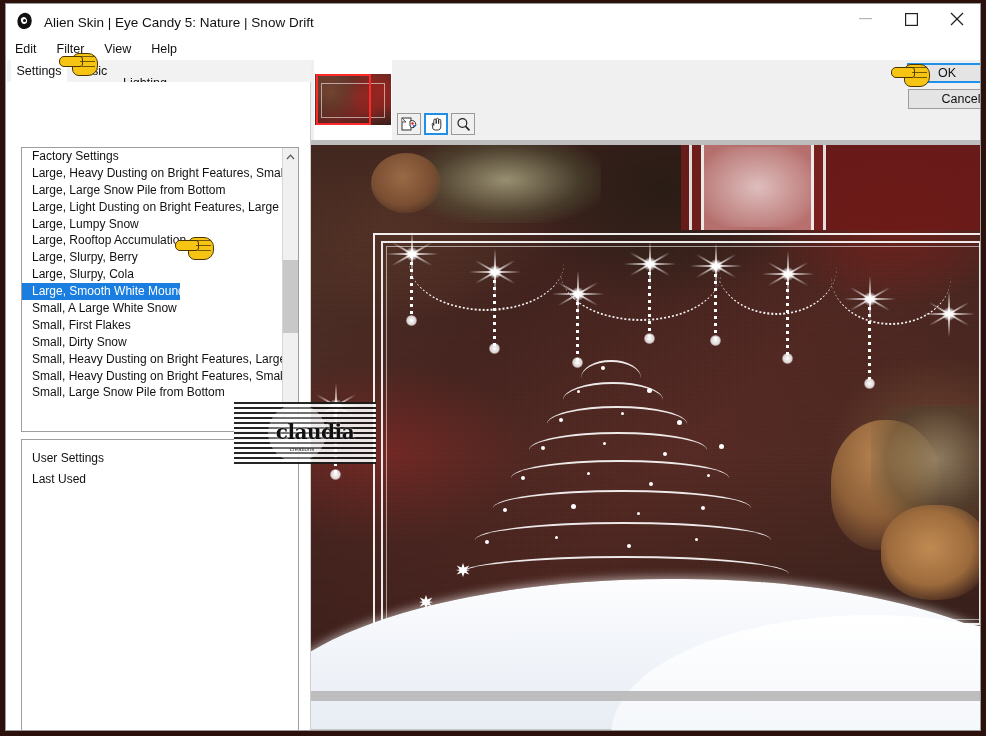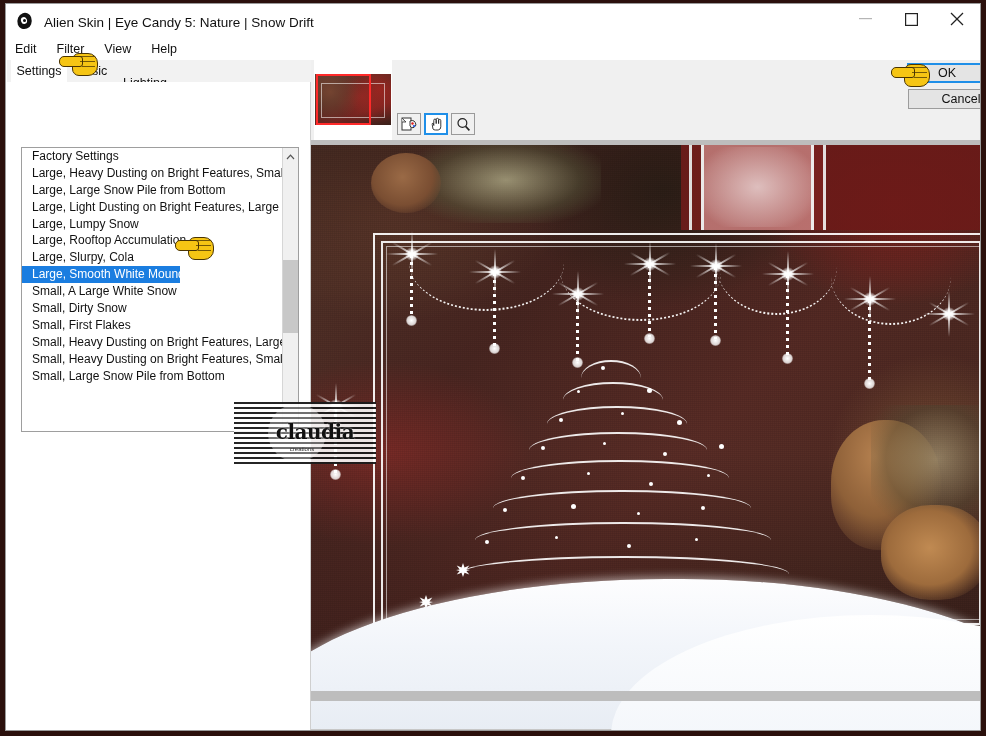--- a/index.html
+++ b/index.html
@@ -568,46 +568,51 @@
       <div class="panel-body">
 
         <div class="listbox">
           <div class="list-items">
             <div class="list-row header">Factory Settings</div>
             <div class="list-row">Large, Heavy Dusting on Bright Features, Small Drift</div>
             <div class="list-row">Large, Large Snow Pile from Bottom</div>
             <div class="list-row">Large, Light Dusting on Bright Features, Large Drift</div>
             <div class="list-row">Large, Lumpy Snow</div>
             <div class="list-row">Large, Rooftop Accumulation</div>
+            <div class="list-row">Large, Slurpy, Berry</div>
             <div class="list-row">Large, Slurpy, Cola</div>
             <div class="sel-wrap">
               <div class="list-row selected">Large, Smooth White Mound</div>
             </div>
             <div class="list-row">Small, A Large White Snow</div>
+            <div class="list-row">Small, First Flakes</div>
             <div class="list-row">Small, Dirty Snow</div>
-            <div class="list-row">Small, First Flakes</div>
             <div class="list-row">Small, Heavy Dusting on Bright Features, Large Drift</div>
             <div class="list-row">Small, Heavy Dusting on Bright Features, Small Drift</div>
             <div class="list-row">Small, Large Snow Pile from Bottom</div>
           </div>
           <div class="scrollbar">
             <div class="sb-arrow up">
               <svg width="9" height="6" viewBox="0 0 9 6">
                   <polyline points="1,5 4.5,1.2 8,5" fill="none" stroke="#555" stroke-width="1.2"></polyline>
                 </svg>
             </div>
             <div class="sb-thumb"></div>
             <div class="sb-arrow down">
               <svg width="9" height="6" viewBox="0 0 9 6">
                   <polyline points="1,1.2 4.5,5 8,1.2" fill="none" stroke="#555" stroke-width="1.2"></polyline>
                 </svg>
             </div>
           </div>
         </div>
 
+        <div class="userbox">
+          <div class="list-row">User Settings</div>
+          <div class="list-row">Last Used</div>
+        </div>
 
       </div>
 
     </div>
 
     <div class="right-panel">
 
       <div class="nav-strip">
         <div class="thumb-holder">
           <div class="thumb-img"></div>

